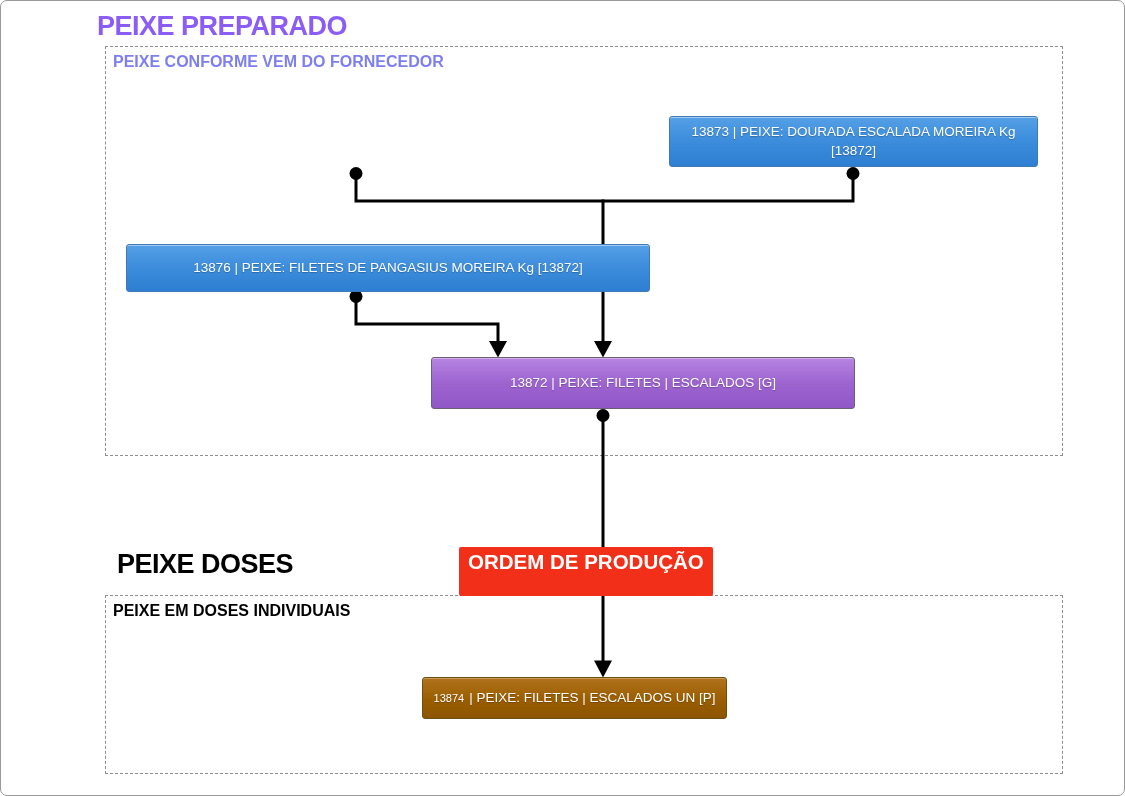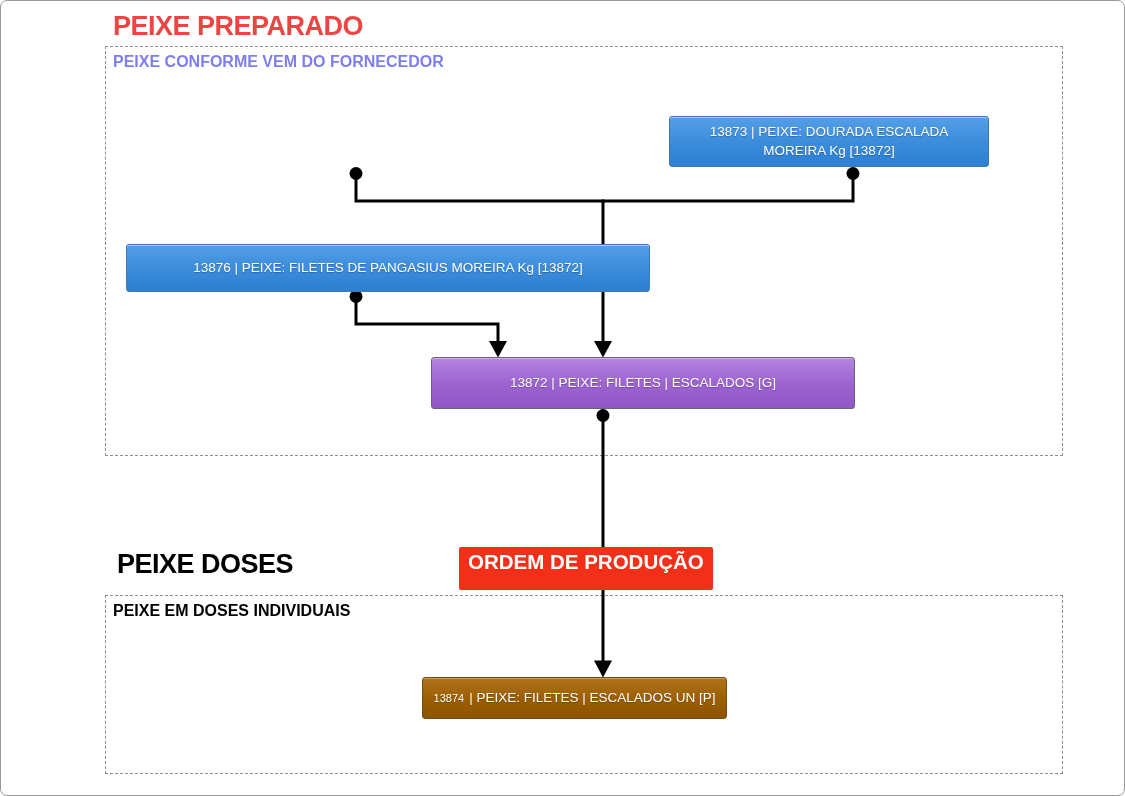--- a/index.html
+++ b/index.html
@@ -10,21 +10,21 @@
   }
   .canvas {
     position:relative; width:1125px; height:796px;
     background:#fff; border:1px solid #999; border-radius:7px;
     overflow:hidden;
   }
   .sec-title {
     position:absolute; font-weight:bold; font-size:27px; letter-spacing:-0.5px;
     white-space:nowrap;
   }
-  .sec-title.preparado { left:112px; top:10px; color:#ef4444; }
+  .sec-title.preparado { left:96px; top:10px; color:#8b5cf6; }
   .sec-title.doses { left:116px; top:548px; color:#000000; }
   .group-box {
     position:absolute; border:1px dashed #8f8f8f; background:transparent;
   }
   .group-box.c1 { left:104px; top:45px; width:958px; height:410px; }
   .group-box.c2 { left:104px; top:594px; width:958px; height:179px; }
   .group-label {
     position:absolute; left:7px; top:6px; font-weight:bold; font-size:16px;
     white-space:nowrap;
   }
@@ -49,28 +49,28 @@
     box-shadow: inset 0 1px 0 rgba(255,255,255,0.35);
     margin-left: 40px;
   }
   .node.brown {
     background:linear-gradient(180deg,#b0721c 0%, #9a5e00 55%, #8d5500 100%);
     border:1px solid #6b4e10;
     box-shadow: inset 0 1px 0 rgba(255,255,255,0.3);
   }
   .node .code-small { font-size:11px; margin-right:5px; }
   .node-13875 { left:127px; top:118px; width:456px; height:47px; }
-  .node-13873 { left:668px; top:115px; width:320px; height:51px; }
+  .node-13873 { left:668px; top:115px; width:369px; height:51px; }
   .node-13876 { left:125px; top:243px; width:524px; height:48px; }
   .node-13872 { left:390px; top:356px; width:424px; height:52px; }
   .node-13874 { left:421px; top:676px; width:305px; height:42px; }
   .order-badge {
     position:absolute; left:458px; top:546px; z-index:3;
     background:#f23019; color:#fff; font-weight:bold; font-size:20.5px;
-    padding:3px 9px 16px 9px; border-radius:2px; white-space:nowrap;
+    padding:3px 9px 22px 9px; border-radius:2px; white-space:nowrap;
   }
 </style>
 </head>
 <body>
 
 <div class="canvas">
 
   <div class="sec-title preparado">PEIXE PREPARADO</div>
 
   <div class="group-box c1">

